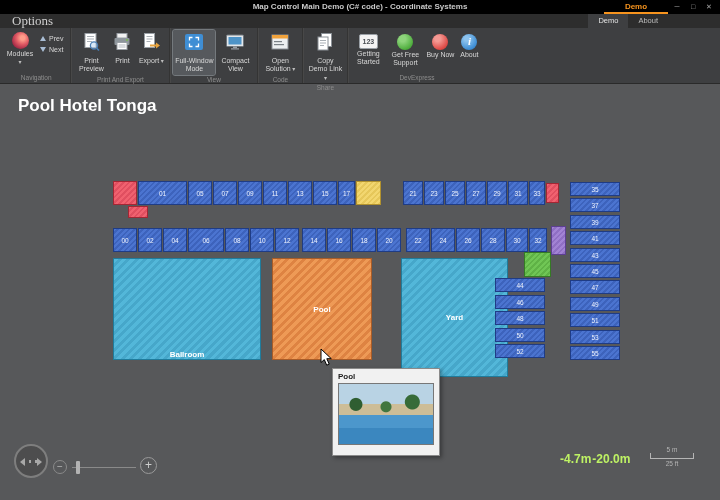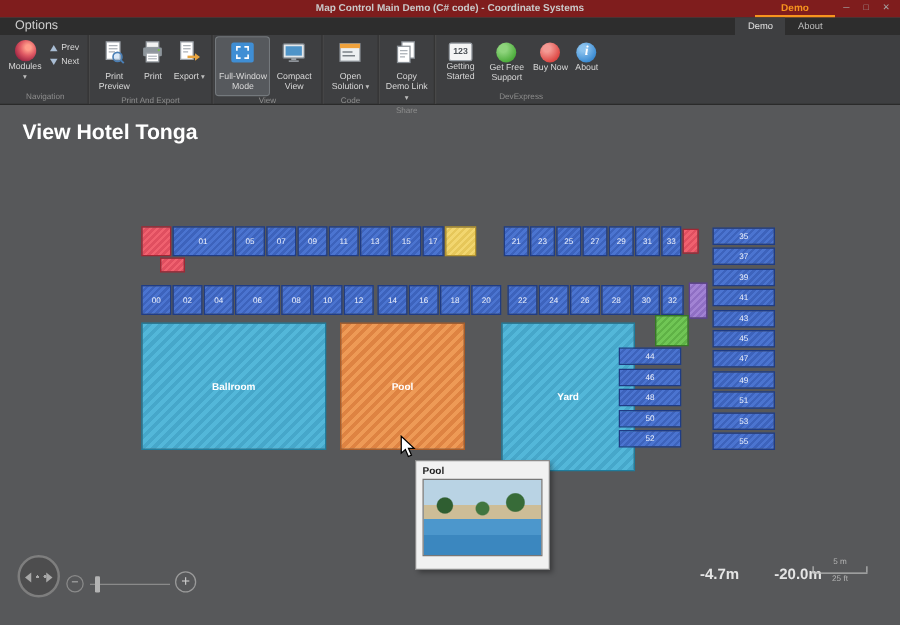--- a/index.html
+++ b/index.html
@@ -1,30 +1,30 @@
 <!DOCTYPE html>
 <html><head>
 <meta charset="utf-8">
 <style>
   * { box-sizing: border-box; margin: 0; padding: 0; }
   html,body { width:720px; height:500px; overflow:hidden; }
   body { font-family:"Liberation Sans", sans-serif; background:#2a2a2a; }
   .stage { position:relative; width:720px; height:500px; background:#57585a; overflow:hidden; }
 
   
-  .titlebar { position:absolute; top:0; left:0; right:0; height:14px; background:#7f1d1d; z-index:6; }
+  .titlebar { position:absolute; top:0; left:0; right:0; height:14px; background:#000000; z-index:6; }
   .tb-title { position:absolute; left:0; right:0; top:2px; text-align:center; font-size:8px; font-weight:bold; color:#c9c9c9; }
   .demo-badge { position:absolute; right:52px; top:0; width:64px; height:14px; text-align:center; font-size:8px; font-weight:bold;
                 color:#f7941e; border-bottom:2px solid #f7941e; line-height:13px; }
   .winbtns { position:absolute; right:4px; top:1px; display:flex; gap:2px; }
   .winbtn { width:14px; height:12px; font-size:7px; color:#a6a6a6; text-align:center; line-height:12px; cursor:default; }
 
   
   .menubar { position:absolute; top:14px; left:0; right:0; height:14px; background:#2d2d2d; z-index:6; }
-  .options { position:absolute; left:8px; top:0; font-size:10px; color:#cfcfcf; line-height:14px; padding:0 4px; }
+  .options { position:absolute; left:8px; top:0; font-size:13px; color:#cfcfcf; line-height:14px; padding:0 4px;font-family:Liberation Serif, serif; }
   .tabs { position:absolute; right:52px; top:0; display:flex; height:14px; }
   .tab { font-size:7.5px; color:#bdbdbd; line-height:14px; padding:0 10px; }
   .tab.active { background:#3e3f41; color:#e3e3e3; }
 
   
   .ribbon { position:absolute; top:28px; left:0; right:0; height:56px; background:#3e3f41; border-bottom:1px solid #2a2a2a;
             display:flex; align-items:stretch; padding:0 2px; z-index:6; }
   .rgroup { display:flex; flex-direction:column; padding:2px 3px 0; border-right:1px solid #343434; box-shadow:1px 0 0 #484848; }
   .rgroup:last-child { border-right:none; box-shadow:none; }
   .rrow { display:flex; align-items:stretch; gap:1px; flex:1; }
@@ -89,22 +89,22 @@
   .pan .p-dots  { position:absolute; left:12px; top:14px; width:10px; height:3px;
                   background:radial-gradient(circle at 2px 1.5px,#a8a8a8 0 1.2px,transparent 1.3px),
                              radial-gradient(circle at 8px 1.5px,#a8a8a8 0 1.2px,transparent 1.3px); }
   .zoomout { position:absolute; left:53px; top:460px; width:14px; height:14px; border-radius:50%; border:1px solid #8a8a8a;
              color:#b9b9b9; font-size:10px; line-height:12px; text-align:center; z-index:5; }
   .zoomtrack { position:absolute; left:72px; top:467px; width:64px; height:1px; background:#8a8a8a; z-index:5; }
   .zoomthumb { position:absolute; left:76px; top:461px; width:4px; height:13px; background:#b3b3b3; border-radius:1px; z-index:5; }
   .zoomin { position:absolute; left:140px; top:457px; width:17px; height:17px; border-radius:50%; border:1px solid #9a9a9a;
             color:#cfcfcf; font-size:12px; line-height:15px; text-align:center; z-index:5; }
 
-  .coords { position:absolute; left:560px; top:452px; display:flex; gap:28px; z-index:5;
-            font-size:12px; font-weight:bold; color:#e5e5e5;justify-content:space-between; }
+  .coords { position:absolute; left:560px; top:452px; display:flex; gap:1px; z-index:5;
+            font-size:12px; font-weight:bold; color:#bef264;justify-content:space-between; }
   .scalebar { position:absolute; left:648px; top:446px; width:48px; z-index:5; color:#b5b5b5; font-size:6.5px; text-align:center; }
   .scale-line { position:relative; height:5px; border-bottom:1px solid #b5b5b5; margin:1px 2px; }
   .scale-line::before, .scale-line::after { content:""; position:absolute; bottom:0; width:1px; height:5px; background:#b5b5b5; }
   .scale-line::before { left:0; } .scale-line::after { right:0; }
 </style>
 </head>
 <body>
 
 <div class="stage">
 
@@ -271,23 +271,23 @@
         <div class="rbtn w26">
           <span class="ric circle about">i</span>
           <span class="rlabel">About</span>
         </div>
       </div>
       <div class="rgl">DevExpress</div>
     </div>
 
   </div>
 
-  <div class="hotel-title">View Hotel Tonga</div>
+  <div class="hotel-title">Pool Hotel Tonga</div>
   <div class="map-layer">
-      <div class="area cyan" style="left: 113px; top: 258px; width: 148px; height: 102px;">
+      <div class="area cyan" style="left: 113px; top: 258px; width: 148px; height: 102px; align-items: flex-end;">
         <span>Ballroom</span>
       </div>
       <div class="area orange" style="left: 272px; top: 258px; width: 100px; height: 102px;">
         <span>Pool</span>
       </div>
       <div class="area cyan" style="left: 373px; top: 258px; width: 107px; height: 119px; margin-left: 28px;">
         <span>Yard</span>
       </div>
       <div class="room red" style="left: 113px; top: 181px; width: 24px; height: 24px;"></div>
       <div class="room blue" style="left: 138px; top: 181px; width: 49px; height: 24px;">

